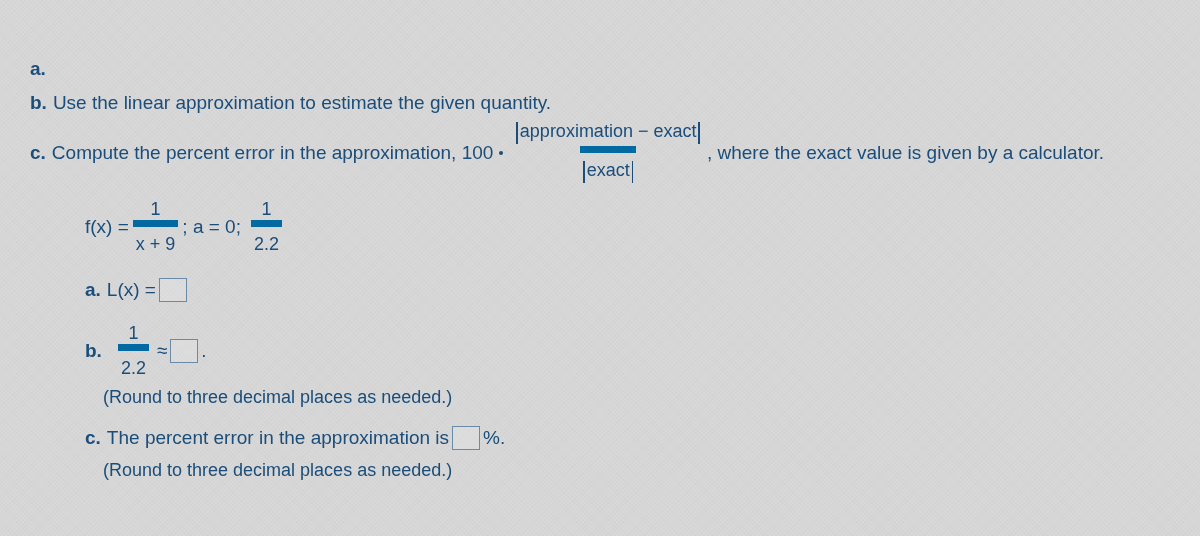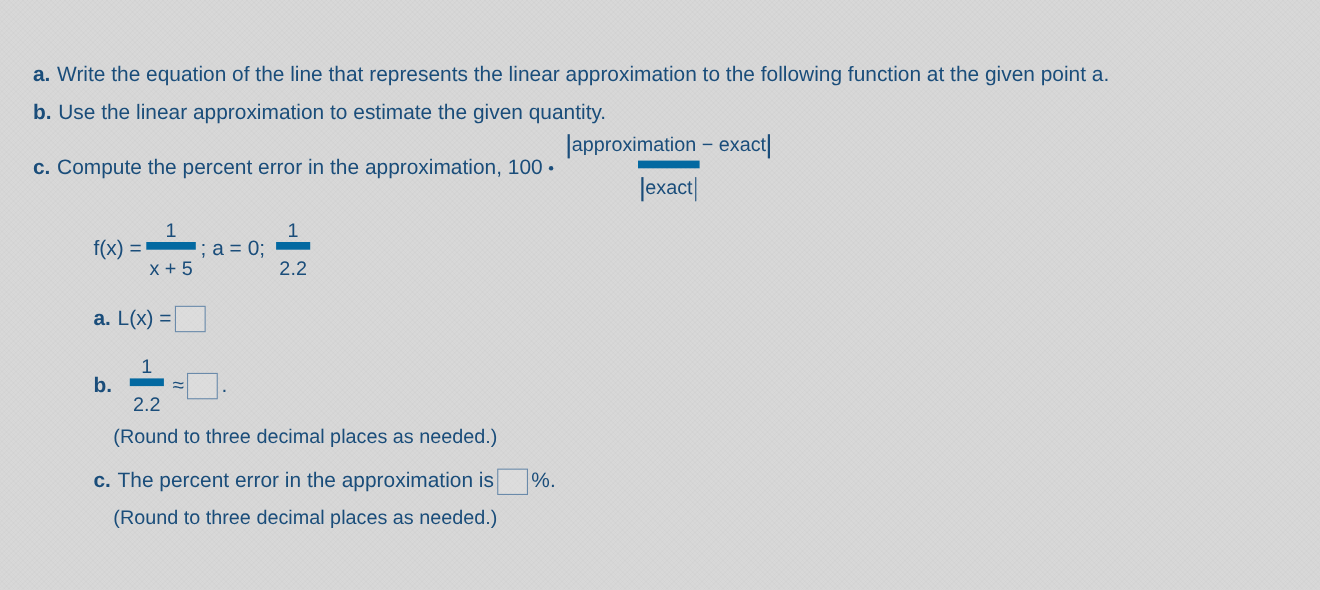--- a/index.html
+++ b/index.html
@@ -112,21 +112,20 @@
   </style>
 </head>
 <body>
 <div class="noise-overlay"></div>
 
 <div class="content">
 
   <div class="line">
     <span class="bold">a.</span>
     <span style="width:6px"></span>
-    <span>Write the equation of the line that represents the linear approximation to the following function at the given point a.</span>
   </div>
 
   <div class="line">
     <span class="bold">b.</span>
     <span style="width:6px"></span>
     <span>Use the linear approximation to estimate the given quantity.</span>
   </div>
 
   <div class="line row-with-frac" style="margin-top:2px;">
     <span class="bold">c.</span>
@@ -142,27 +141,28 @@
         </span>
       </span>
       <span class="den">
         <span class="abs-wrap">
           <span class="abs-bar" style="height:22px"></span>
           <span style="padding:0 2px">exact</span>
           <span class="abs-bar" style="height:22px"></span>
         </span>
       </span>
     </span>
+    <span>, where the exact value is given by a calculator.</span>
   </div>
 
   <div class="func-block row-with-frac">
     <span>f(x) =</span>
     <span class="fraction">
       <span class="num">1</span>
-      <span class="den">x + 5</span>
+      <span class="den">x + 9</span>
     </span>
     <span>; a = 0;</span>
     <span style="width:6px"></span>
     <span class="fraction">
       <span class="num">1</span>
       <span class="den">2.2</span>
     </span>
   </div>
 
   <div class="ans-block row-with-frac">

